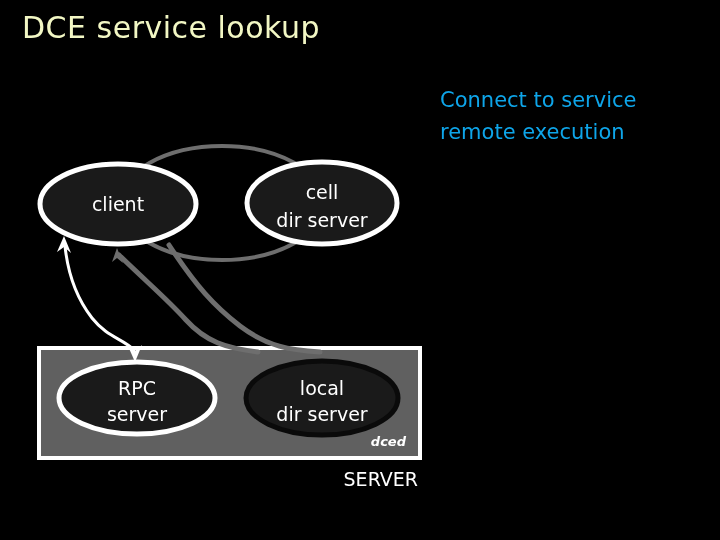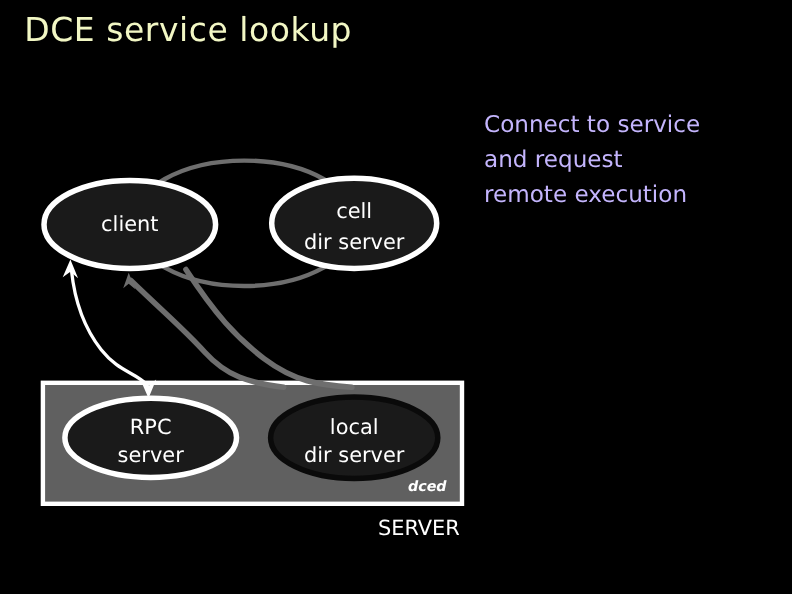--- a/index.html
+++ b/index.html
@@ -30,26 +30,26 @@
     font-size: 30px;
     line-height: 34px;
     letter-spacing: 0.5px;
     color: #f2f7c4;
     white-space: nowrap;
   }
   
   #caption {
     position: absolute;
     left: 440px;
-    top: 97px;
+    top: 84px;
     width: 262px;
     font-family: "DejaVu Sans", sans-serif;
     font-size: 21px;
     line-height: 32px;
-    color: #c4b5fd;
+    color: #0ea5e9;
   }
   
   #diagram {
     position: absolute;
     left: 0;
     top: 0;
     width: 720px;
     height: 540px;
   }
   .node-label {
@@ -76,21 +76,20 @@
 </style>
 </head>
 <body>
 
 <div id="slide">
 
   <div id="slide-title">DCE service lookup</div>
 
   <div id="caption">
     <div>Connect to service</div>
-    <div>and request</div>
     <div>remote execution</div>
   </div>
 
   <svg id="diagram" viewBox="0 0 720 540">
 
     <ellipse cx="222" cy="203" rx="102" ry="57" fill="none" stroke="#6e6e6e" stroke-width="4"></ellipse>
 
     <rect x="39" y="348" width="381" height="110" fill="#606060" stroke="#ffffff" stroke-width="4"></rect>
 
     <path d="M 119,255 C 150,285 168,300 186,320 C 206,342 226,348 258,352" fill="none" stroke="#6e6e6e" stroke-width="5" stroke-linecap="round"></path>

